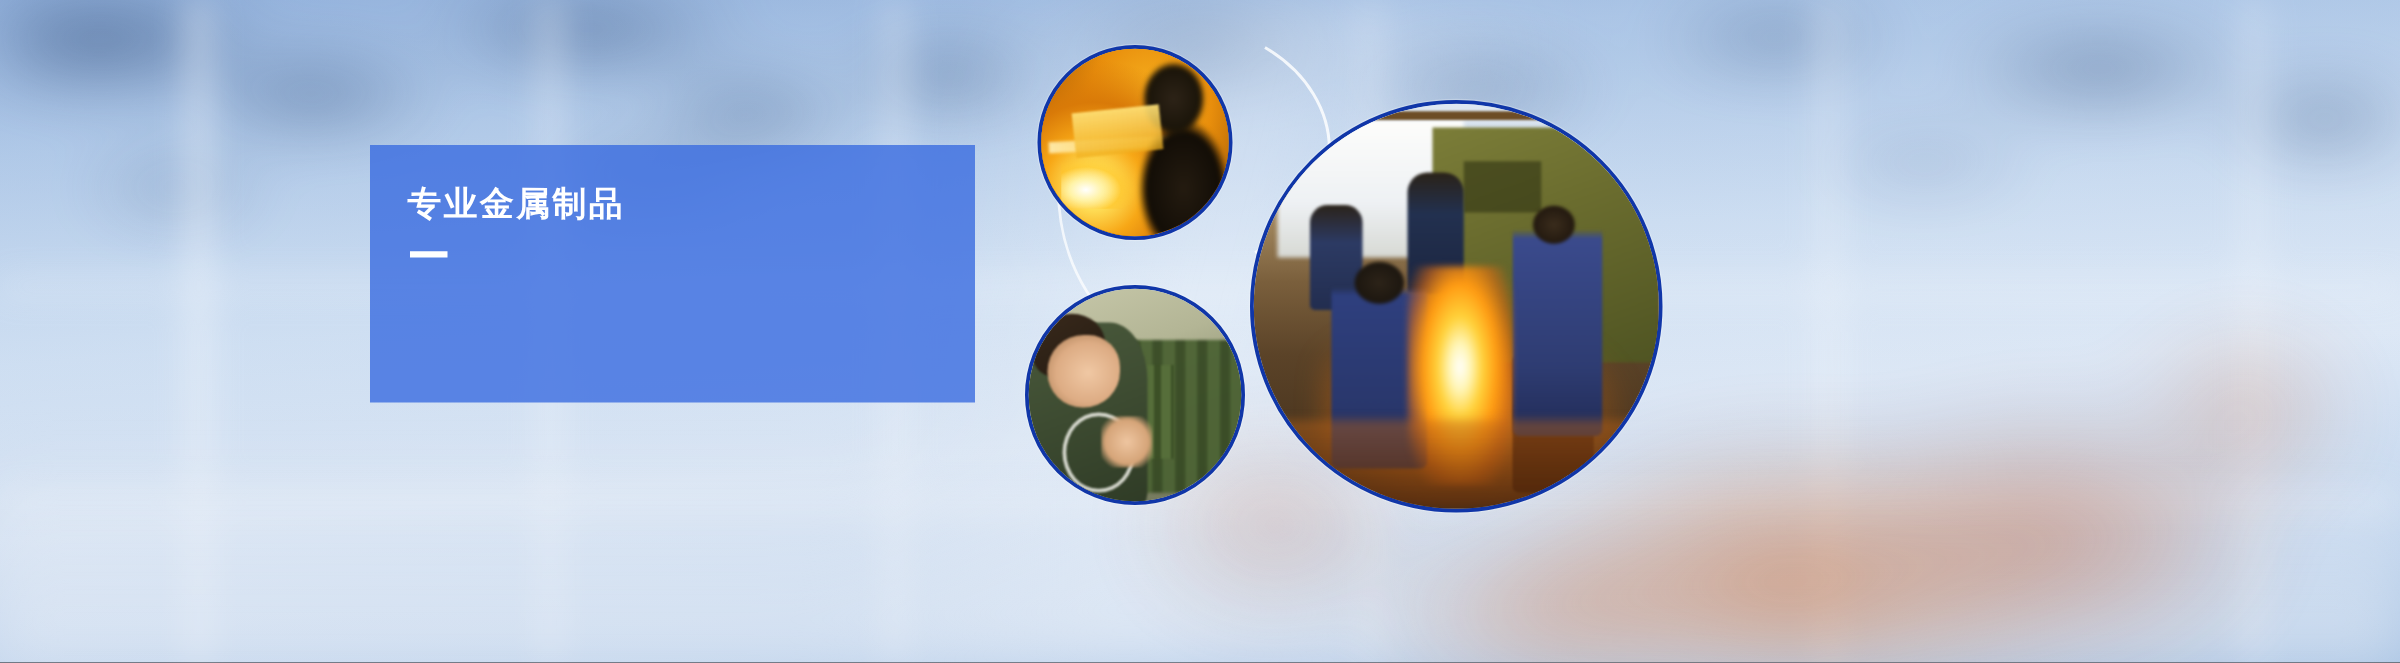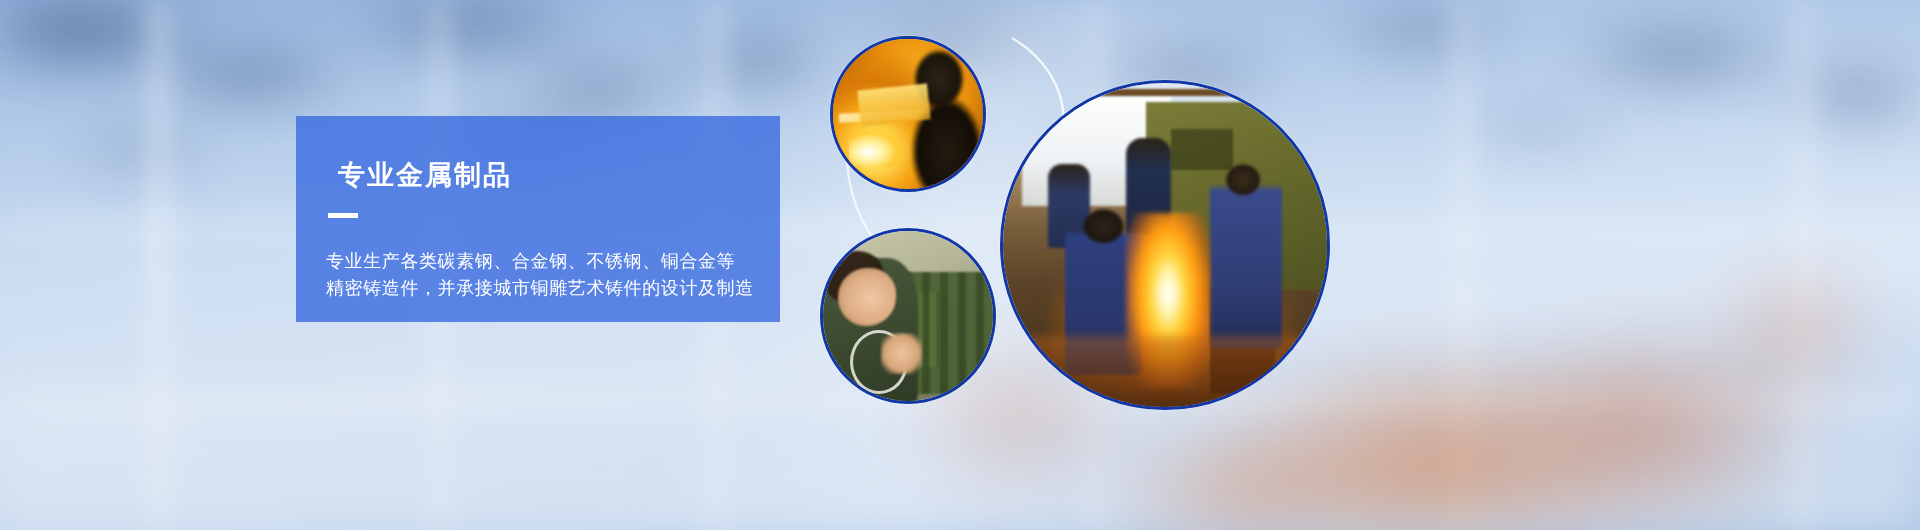--- a/index.html
+++ b/index.html
@@ -78,21 +78,21 @@
 
   
   #info-panel{
     position:absolute;
     left:296px; top:116px;
     width:484px; height:206px;
     background:rgba(58,108,224,.80);
     padding:34px 0 0 30px;
   }
   #panel-title{
-    margin:12px;
+    margin:0;
     font-size:27px;
     font-weight:bold;
     color:#ffffff;
     letter-spacing:2px;
     line-height:1;
   }
   #panel-divider{
     width:30px; height:5px;
     background:#ffffff;
     margin:24px 0 0 2px;
@@ -272,22 +272,20 @@
   <div class="bg-layer bg-base"></div>
   <div class="bg-layer bg-blobs"></div>
   <div class="bg-layer bg-struct"></div>
   <div class="bg-layer bg-floor"></div>
   <div class="bg-layer bg-warm"></div>
   <div class="bg-layer bg-tint"></div>
 
   <div id="info-panel">
     <h1 id="panel-title">专业金属制品</h1>
     <div id="panel-divider"></div>
-    <p id="panel-desc">专业生产各类碳素钢、合金钢、不锈钢、铜合金等
-精密铸造件，并承接城市铜雕艺术铸件的设计及制造</p>
   </div>
 
   <svg id="circle-connector" viewBox="0 0 250 320">
     <path d="M 178 4 C 246 44 250 130 170 168" fill="none" stroke="rgba(255,255,255,.82)" stroke-width="2.4"></path>
     <path d="M 40 30 C -6 96 6 196 78 242" fill="none" stroke="rgba(255,255,255,.72)" stroke-width="2.2"></path>
   </svg>
 
   <div id="circle-welding" class="photo-circle">
     <div class="photo-inner weld-bg">
       <div class="weld-bar"></div>

